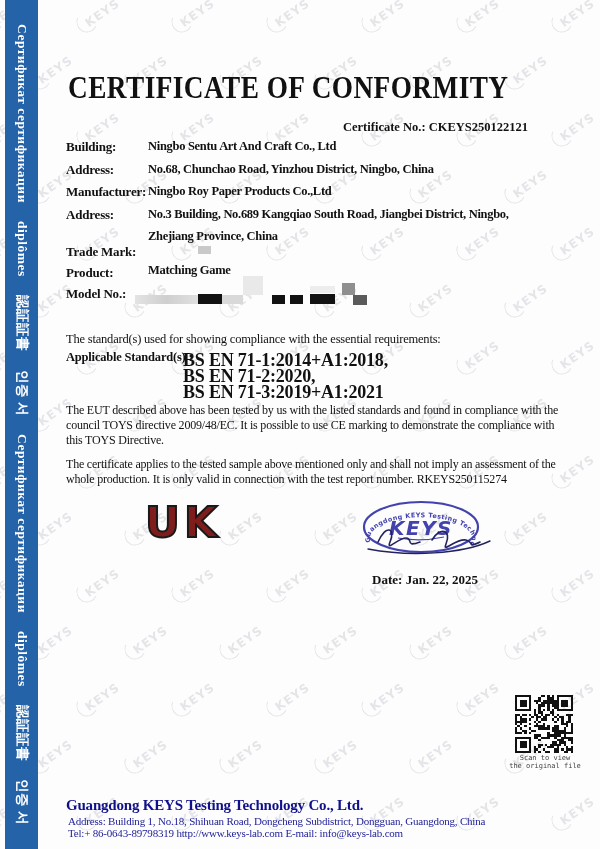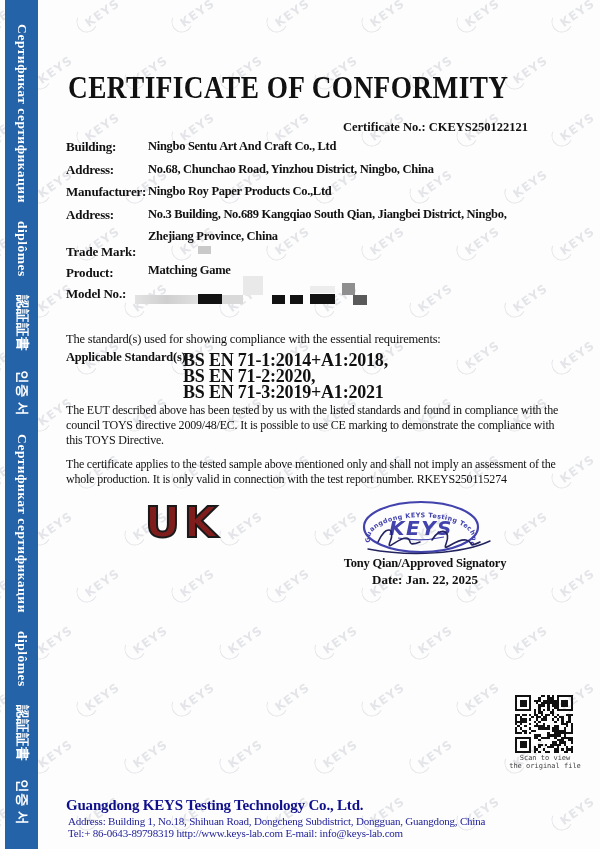--- a/index.html
+++ b/index.html
@@ -175,21 +175,21 @@
     <span class="abs frow-label" style="top:139px">Building:</span>
     <span class="abs frow-value" style="top:139px">Ningbo Sentu Art And Craft Co., Ltd</span>
 
     <span class="abs frow-label" style="top:162px">Address:</span>
     <span class="abs frow-value" style="top:162px">No.68, Chunchao Road, Yinzhou District, Ningbo, China</span>
 
     <span class="abs frow-label" style="top:184px">Manufacturer:</span>
     <span class="abs frow-value" style="top:184px">Ningbo Roy Paper Products Co.,Ltd</span>
 
     <span class="abs frow-label" style="top:207px">Address:</span>
-    <span class="abs frow-value" style="top:207px">No.3 Building, No.689 Kangqiao South Qian, Jiangbei District, Ningbo,</span>
+    <span class="abs frow-value" style="top:207px">No.3 Building, No.689 Kangqiao South Road, Jiangbei District, Ningbo,</span>
     <span class="abs frow-value" style="top:229px">Zhejiang Province, China</span>
 
     <span class="abs frow-label" style="top:244px">Trade Mark:</span>
     <span class="redact" style="left:198px;top:246px;width:13px;height:8px;background:#c9c9c9;"></span>
 
     <span class="abs frow-label" style="top:265px">Product:</span>
     <span class="abs frow-value" style="top:263px">Matching Game</span>
 
     <span class="abs frow-label" style="top:286px">Model No.:</span>
 
@@ -227,21 +227,20 @@
       </text>
       <text x="81" y="39" text-anchor="middle" font-family="DejaVu Sans, sans-serif" font-size="20" font-weight="700" font-style="italic" letter-spacing="1.5" fill="#4343ae">KEYS</text>
       <path d="M58 42 Q81 46 104 41" fill="none" stroke="#4343ae" stroke-width="1.2"></path>
       <g>
         <path d="M38 46 C46 28 56 32 50 46 C46 56 58 42 66 42 C74 42 64 52 80 46" fill="none" stroke="#23235f" stroke-width="1.6" stroke-linecap="round"></path>
         <path d="M92 44 C100 30 112 34 106 48 C102 58 116 42 126 44 C134 46 128 52 140 46" fill="none" stroke="#23235f" stroke-width="1.6" stroke-linecap="round"></path>
         <path d="M28 53 C70 61 122 58 150 45" fill="none" stroke="#23235f" stroke-width="1.4" stroke-linecap="round"></path>
       </g>
     </svg>
 
-    <div class="abs signatory">Tony Qian/Approved Signatory</div>
     <div class="abs stampdate">Date: Jan. 22, 2025</div>
 
     <svg id="qr-svg" class="abs qrwrap" viewBox="0 0 25 25" shape-rendering="crispEdges">
         <rect x="0" y="0" width="1" height="1" fill="#111"></rect>
         <rect x="1" y="0" width="1" height="1" fill="#111"></rect>
         <rect x="2" y="0" width="1" height="1" fill="#111"></rect>
         <rect x="3" y="0" width="1" height="1" fill="#111"></rect>
         <rect x="4" y="0" width="1" height="1" fill="#111"></rect>
         <rect x="5" y="0" width="1" height="1" fill="#111"></rect>
         <rect x="6" y="0" width="1" height="1" fill="#111"></rect>

